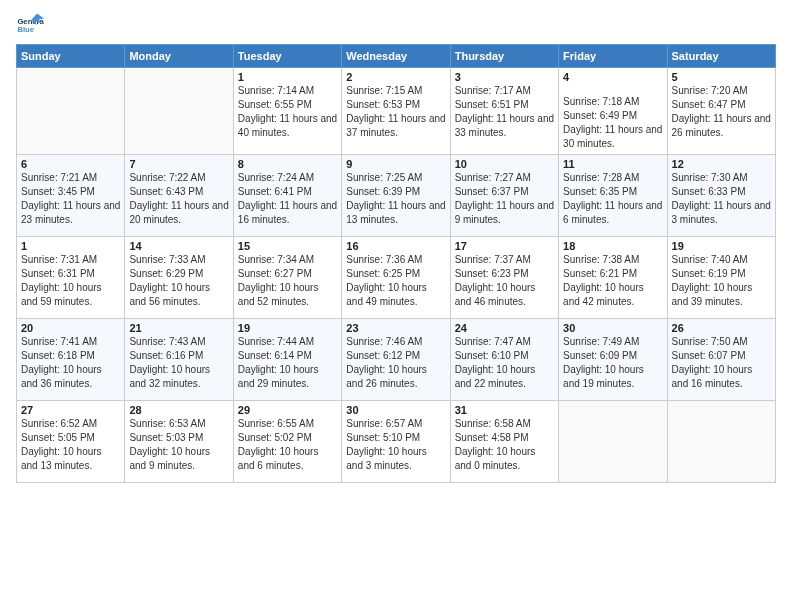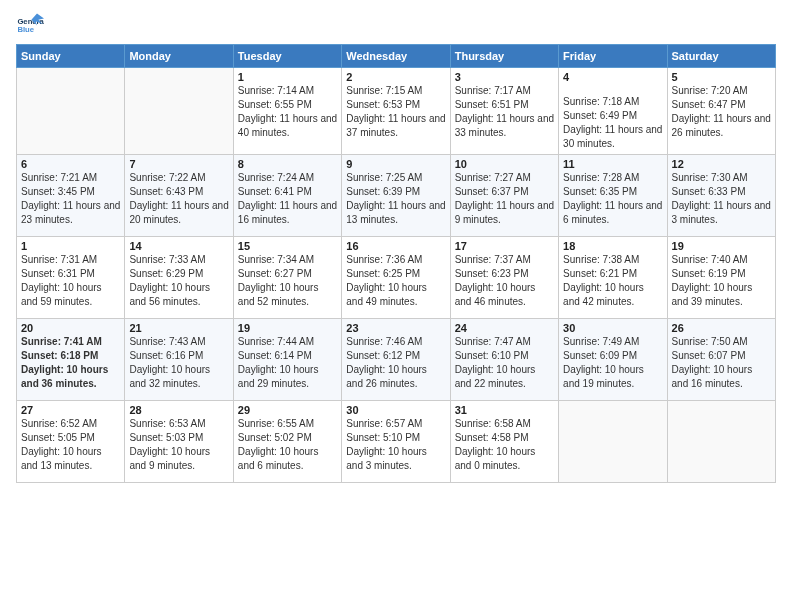--- a/index.html
+++ b/index.html
@@ -235,21 +235,21 @@
           <td>
             <span class="day-number">19</span>
             <div class="day-info" style="white-space: pre-line;">Sunrise: 7:40 AM
 Sunset: 6:19 PM
 Daylight: 10 hours and 39 minutes.</div>
           </td>
         </tr>
         <tr>
           <td>
             <span class="day-number">20</span>
-            <div class="day-info" style="white-space: pre-line; font-weight: bold;">Sunrise: 7:41 AM
+            <div class="day-info" style="white-space: pre-line;">Sunrise: 7:41 AM
 Sunset: 6:18 PM
 Daylight: 10 hours and 36 minutes.</div>
           </td>
           <td>
             <span class="day-number">21</span>
             <div class="day-info" style="white-space: pre-line;">Sunrise: 7:43 AM
 Sunset: 6:16 PM
 Daylight: 10 hours and 32 minutes.</div>
           </td>
           <td>

